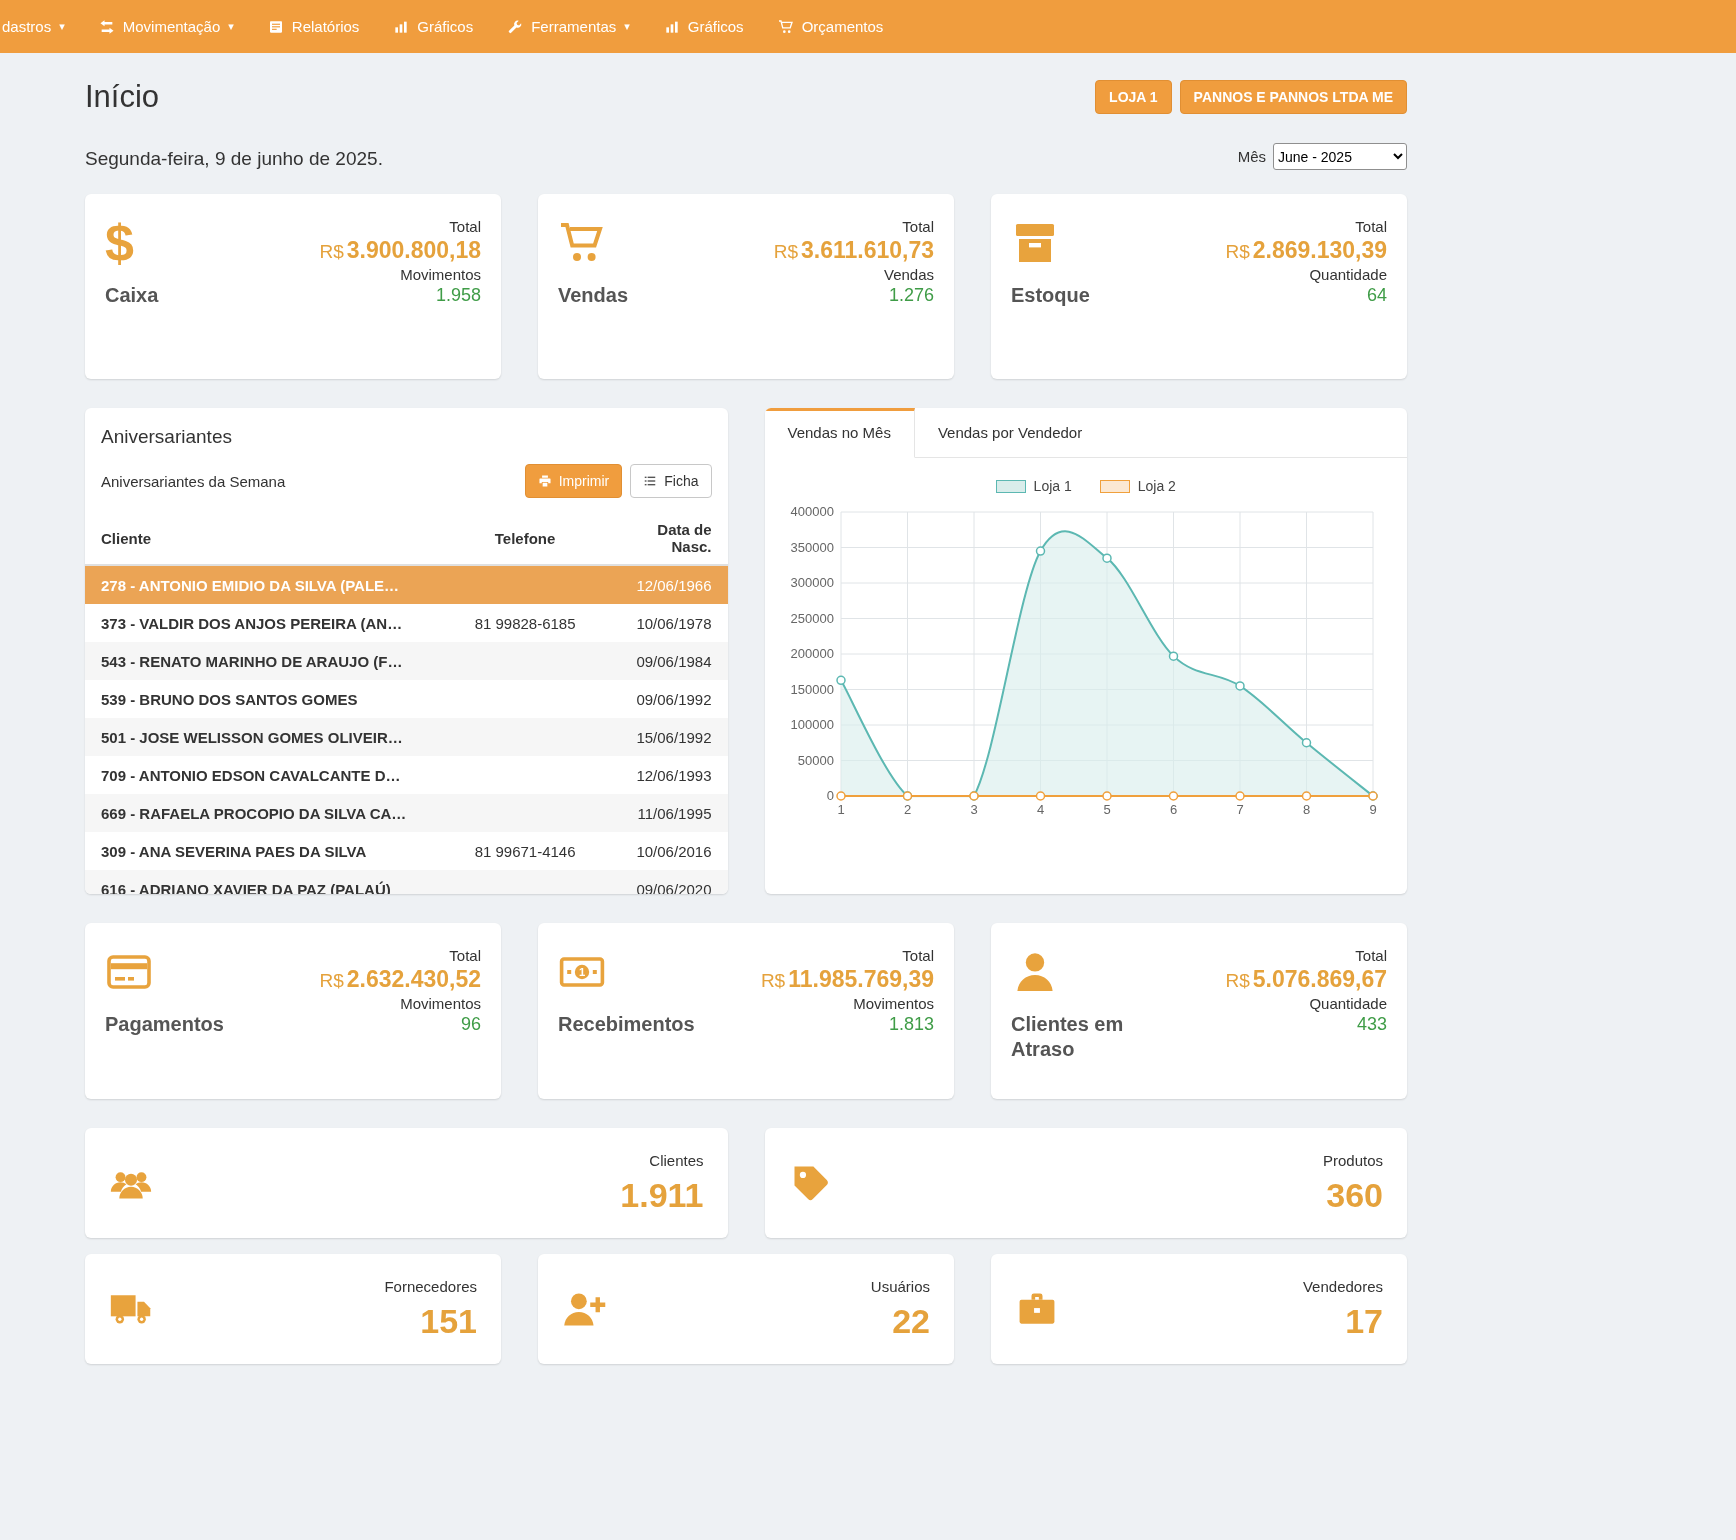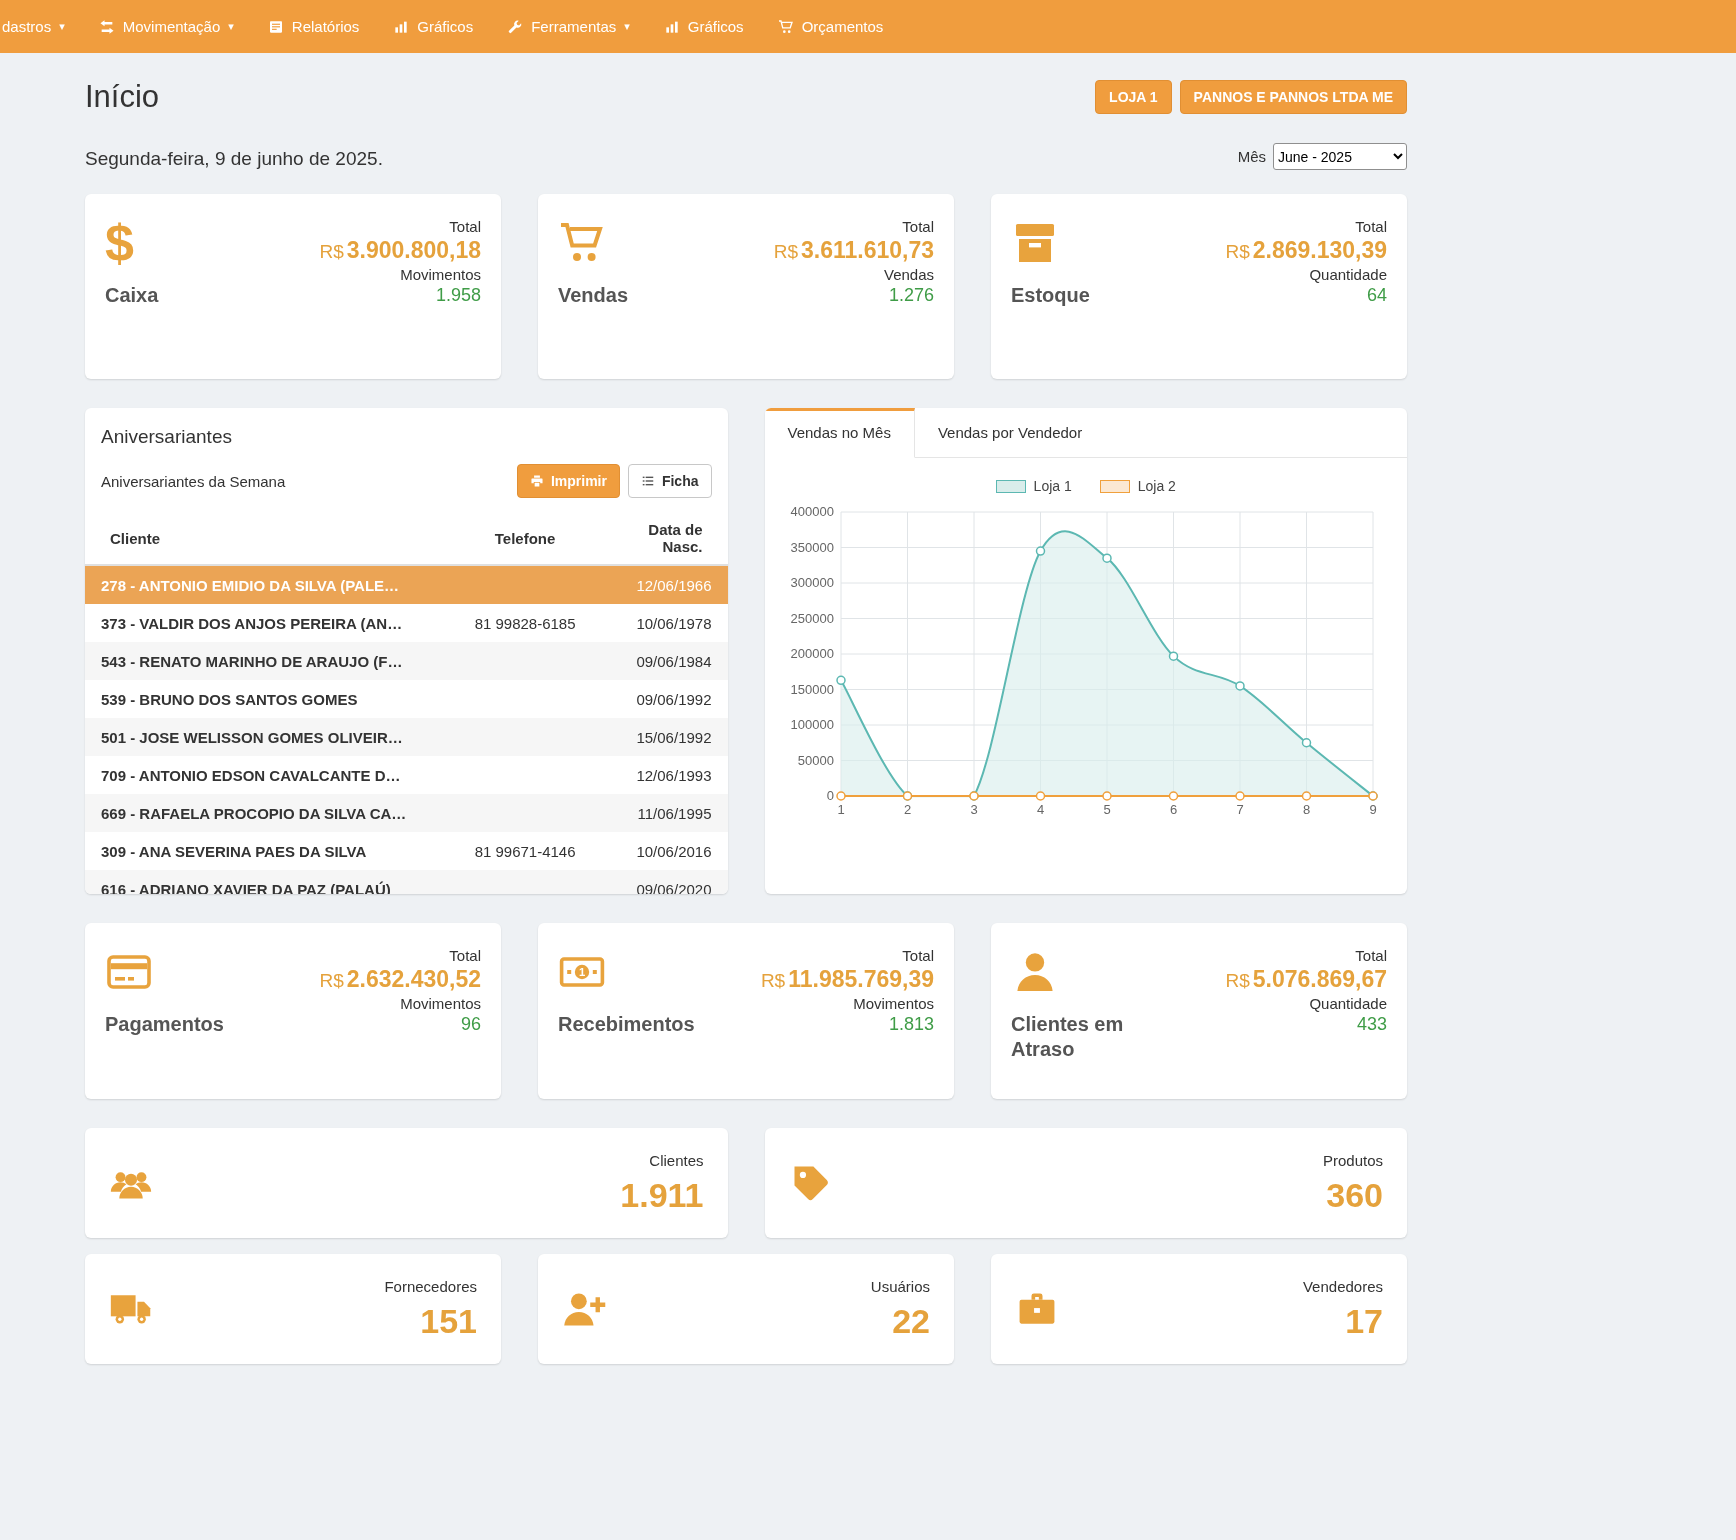--- a/index.html
+++ b/index.html
@@ -55,28 +55,28 @@
   .lbl { font-size:15px; color:#333; }
   .val-orange { color:#e5a23c; font-size:23px; font-weight:700; white-space:nowrap; }
   .val-orange .cur { font-weight:400; font-size:19px; margin-right:3px; }
   .val-green { color:#3f9c47; font-size:18px; }
   
   .bday-card { height:486px; overflow:hidden; }
   .bday-title { font-size:19px; padding:18px 16px 12px; }
   .bday-sub { display:flex; justify-content:space-between; align-items:center; padding:4px 16px 14px; }
   .bday-btns { display:flex; gap:8px; }
   .btn-sm { display:inline-flex; align-items:center; gap:7px; font-size:14px;
-    padding:8px 12px; border-radius:4px; cursor:pointer; font-family:"Liberation Sans", sans-serif;font-weight:bold; }
+    padding:8px 12px; border-radius:4px; cursor:pointer; font-family:"Liberation Sans", sans-serif; }
   .btn-sm svg { width:14px; height:14px; }
   .btn-print { background:#f09d3e; color:#fff; border:1px solid #e18f33; }
   .btn-print svg { fill:#fff; }
   .btn-light { background:#fff; color:#333; border:1px solid #c8c8c8; }
   .btn-light svg { fill:#555; }
   table.bday { width:100%; border-collapse:collapse; table-layout:fixed; font-size:15px; }
-  table.bday th { text-align:left; font-weight:700; padding:9px 25px; border-bottom:2px solid #e0e0e0; }
+  table.bday th { text-align:left; font-weight:700; padding:9px 16px; border-bottom:2px solid #e0e0e0; }
   table.bday th.c-tel, table.bday td.c-tel { text-align:center; }
   table.bday th.c-date, table.bday td.c-date { text-align:right; }
   table.bday col.col-cliente { width:57%; }
   table.bday col.col-tel { width:23%; }
   table.bday col.col-date { width:20%; }
   table.bday td { padding:10.5px 16px;margin-left:12px; }
   table.bday td.c-cliente { font-weight:700; white-space:nowrap; overflow:hidden; text-overflow:ellipsis; }
   table.bday tbody tr { cursor:pointer; }
   table.bday tbody tr:nth-child(odd) { background:#f6f6f6; }
   table.bday tbody tr.selected { background:#eba455; color:#fff; }

